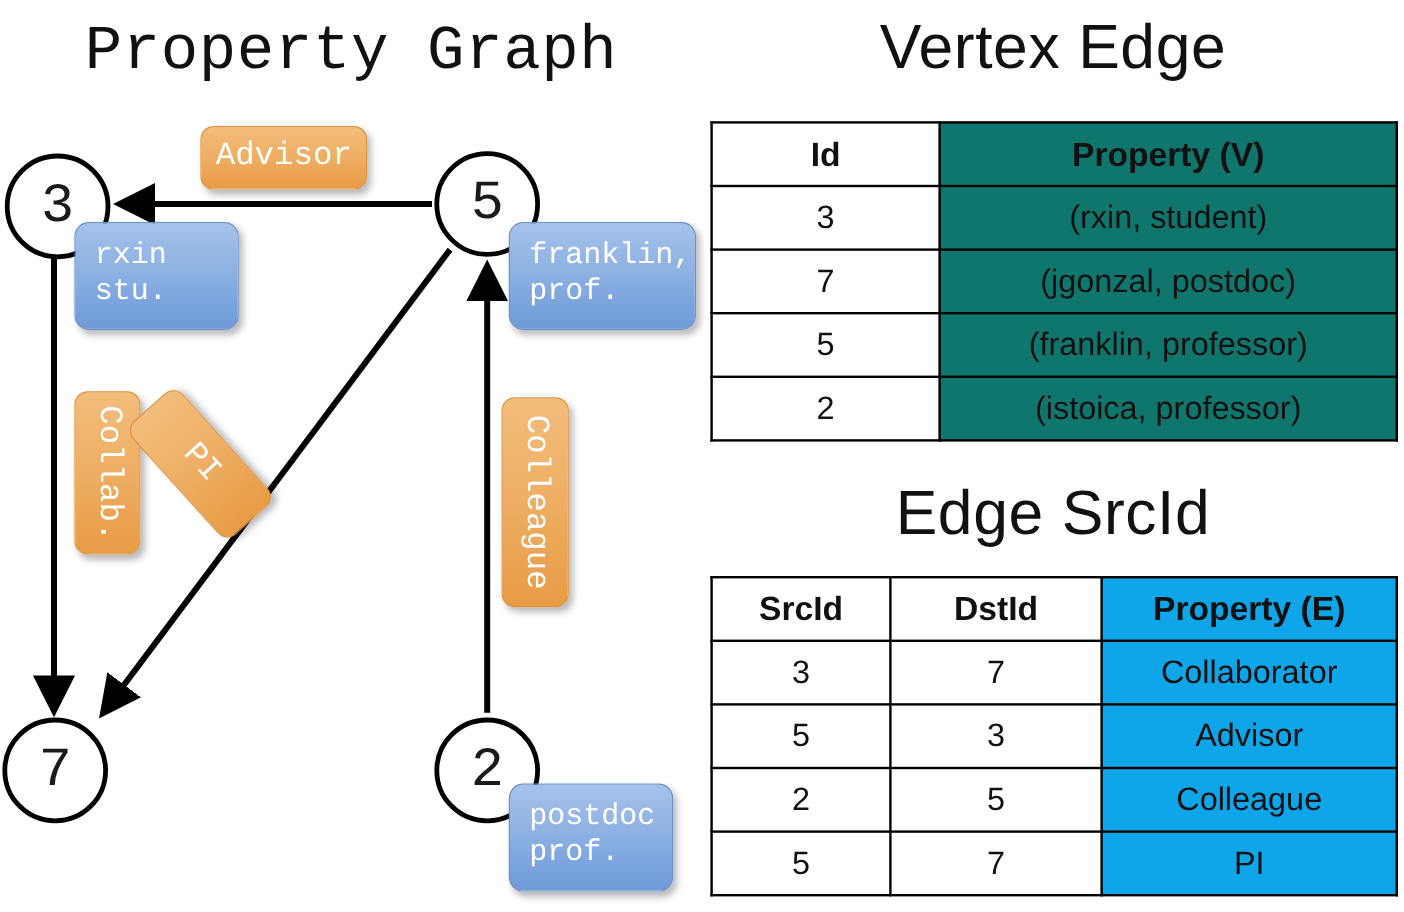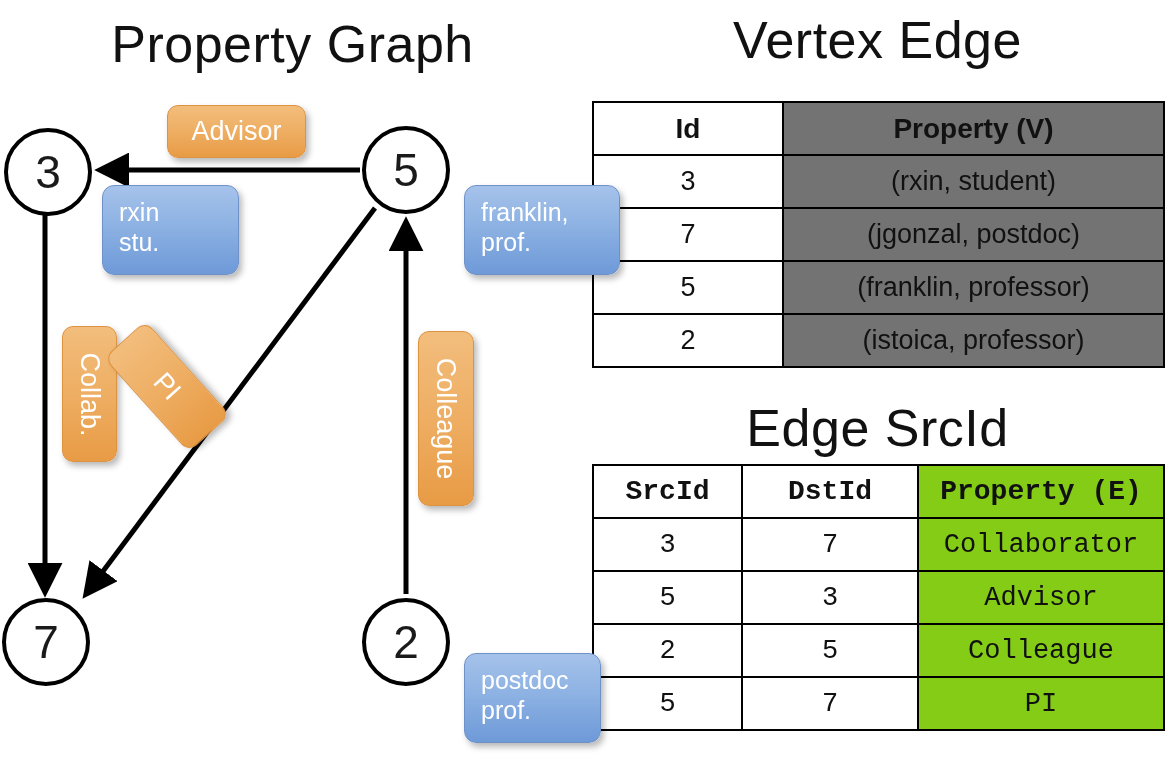--- a/index.html
+++ b/index.html
@@ -27,21 +27,21 @@
     text-align: center;
   }
   #title-property-graph { left: 0;   top: 14px;  width: 585px; }
   #title-vertex-table   { left: 585px; top: 10px; width: 585px; }
   #title-edge-table     { left: 585px; top: 398px; width: 585px; }
 
   
   #graph-panel {
     position: absolute;
     left: 0; top: 0;
-    width: 585px; height: 760px;
+    width: 585px; height: 760px; font-family: Liberation Mono, monospace;
   }
   #graph-edges {
     position: absolute;
     left: 0; top: 0;
     width: 585px; height: 760px;
   }
 
   
   .node {
     position: absolute;
@@ -70,21 +70,20 @@
     border-radius: 12px;
     background: linear-gradient(to bottom, #a5c2ea 0%, #8db2e3 45%, #6e9ad8 100%);
     border: 1px solid #6e92c8;
     box-shadow: 3px 4px 6px rgba(0,0,0,0.28);
     color: #ffffff;
     font-size: 25px;
     line-height: 1.18;
     padding: 12px 14px 12px 16px;
     box-sizing: border-box;
     z-index: 6;
-    margin-left: 40px;
   }
   #prop-3 { left: 62px;  top: 185px; width: 137px; height: 90px; }
   #prop-5 { left: 424px; top: 185px; width: 156px; height: 90px; }
   #prop-7 { left: 60px;  top: 653px; width: 140px; height: 90px; }
   #prop-2 { left: 424px; top: 653px; width: 137px; height: 90px; }
 
   
   .edge-label {
     position: absolute;
     border-radius: 11px;
@@ -147,28 +146,28 @@
     box-sizing: border-box;
   }
   table.data-table th {
     font-weight: 700;
     font-size: 28px;
   }
   
   #vertex-table { left: 592px; top: 101px; width: 571px; }
   #vertex-table col.c-id   { width: 190px; }
   #vertex-table col.c-prop { width: 381px; }
-  #vertex-table .cell-prop { background: #737373; }
-
-  
-  #edge-table { left: 592px; top: 464px; width: 571px; font-family: Liberation Mono, monospace; }
+  #vertex-table .cell-prop { background: #0f766e; }
+
+  
+  #edge-table { left: 592px; top: 480px; width: 571px; }
   #edge-table col.c-src  { width: 149px; }
   #edge-table col.c-dst  { width: 176px; }
   #edge-table col.c-prop { width: 246px; }
-  #edge-table .cell-prop { background: #84cc16; }
+  #edge-table .cell-prop { background: #0ea5e9; }
 </style>
 </head>
 <body>
 
 <div id="graph-panel">
 
   <div class="title" id="title-property-graph">Property Graph</div>
 
   <svg id="graph-edges" viewBox="0 0 585 760" xmlns="http://www.w3.org/2000/svg">
     <defs>

